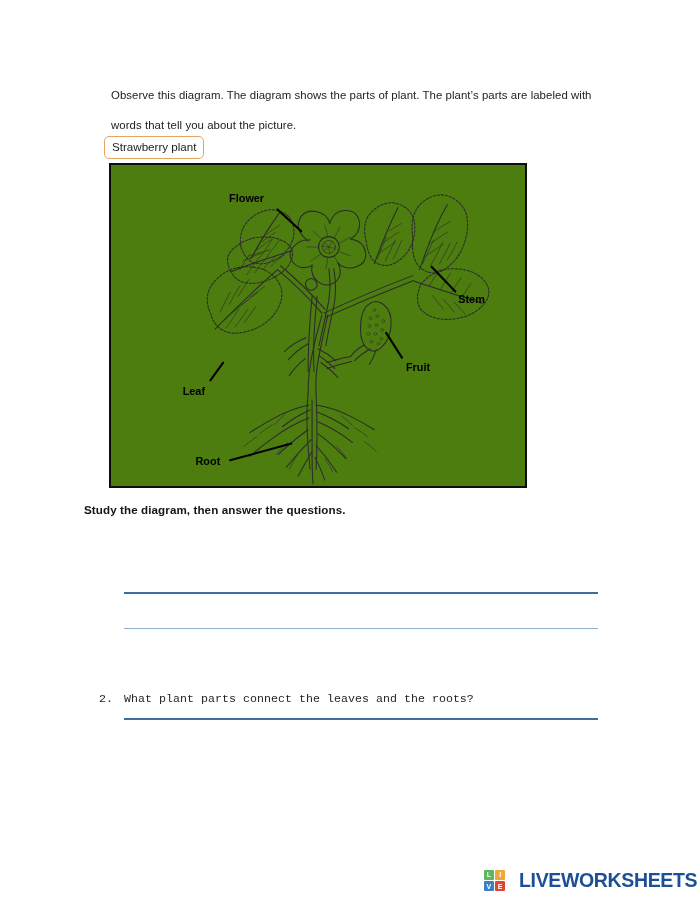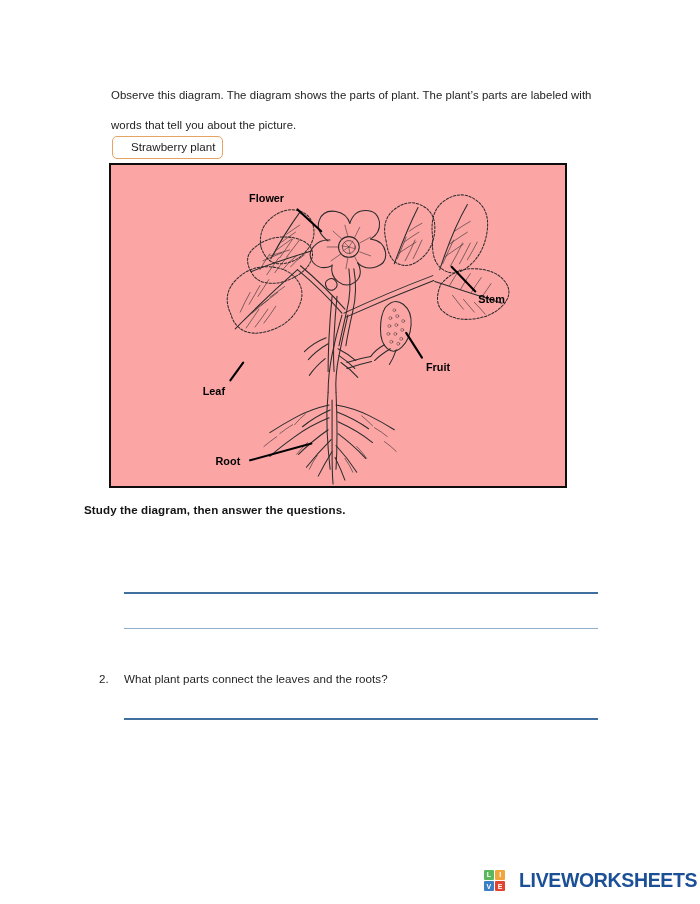--- a/index.html
+++ b/index.html
@@ -32,41 +32,40 @@
     line-height: 30px;
     color: #222222;
     letter-spacing: 0.06px;
   }
 
   
   .caption-chip {
     position: absolute;
     left: 104px;
     top: 136px;
-    padding: 3px 7px 4px 18px;
+    padding: 3px 7px 4px 7px;
     border: 1.6px solid #e6a463;
     border-radius: 5px;
     background: #ffffff;
     font-size: 11.6px;
     line-height: 14px;
     color: #1c1c1c;
     white-space: nowrap;
     z-index: 4;
-    margin-left: 8px;
   }
 
   
   .diagram-frame {
     position: absolute;
     left: 109px;
     top: 163px;
-    width: 458px;
+    width: 418px;
     height: 325px;
     border: 2px solid #0d0d0d;
-    background: #fca5a5;
+    background: #4d7c0f;
     box-sizing: border-box;
     overflow: hidden;
   }
   .diagram-frame svg {
     display: block;
     width: 100%;
     height: 100%;
   }
 
   .lbl {
@@ -93,21 +92,21 @@
     font-size: 11.6px;
     color: #1f1f1f;
     letter-spacing: 0.04px;
     white-space: nowrap;
   }
   .q-num {
     display: inline-block;
     width: 25px;
   }
   .q1 { top: 556px; }
-  .q2 { top: 672px; }
+  .q2 { top: 692px; font-family: Liberation Mono, monospace; }
 
   .ans-line {
     position: absolute;
     left: 124px;
     width: 474px;
     background: #4a7ba7;
   }
   .ans-1a { top: 592px;  height: 2px;   background: #3f6f9e; }
   .ans-2a { top: 628px;  height: 1.4px; background: #8fafcc; }
   .ans-3a { top: 718px;  height: 2px;   background: #3f6f9e; }

